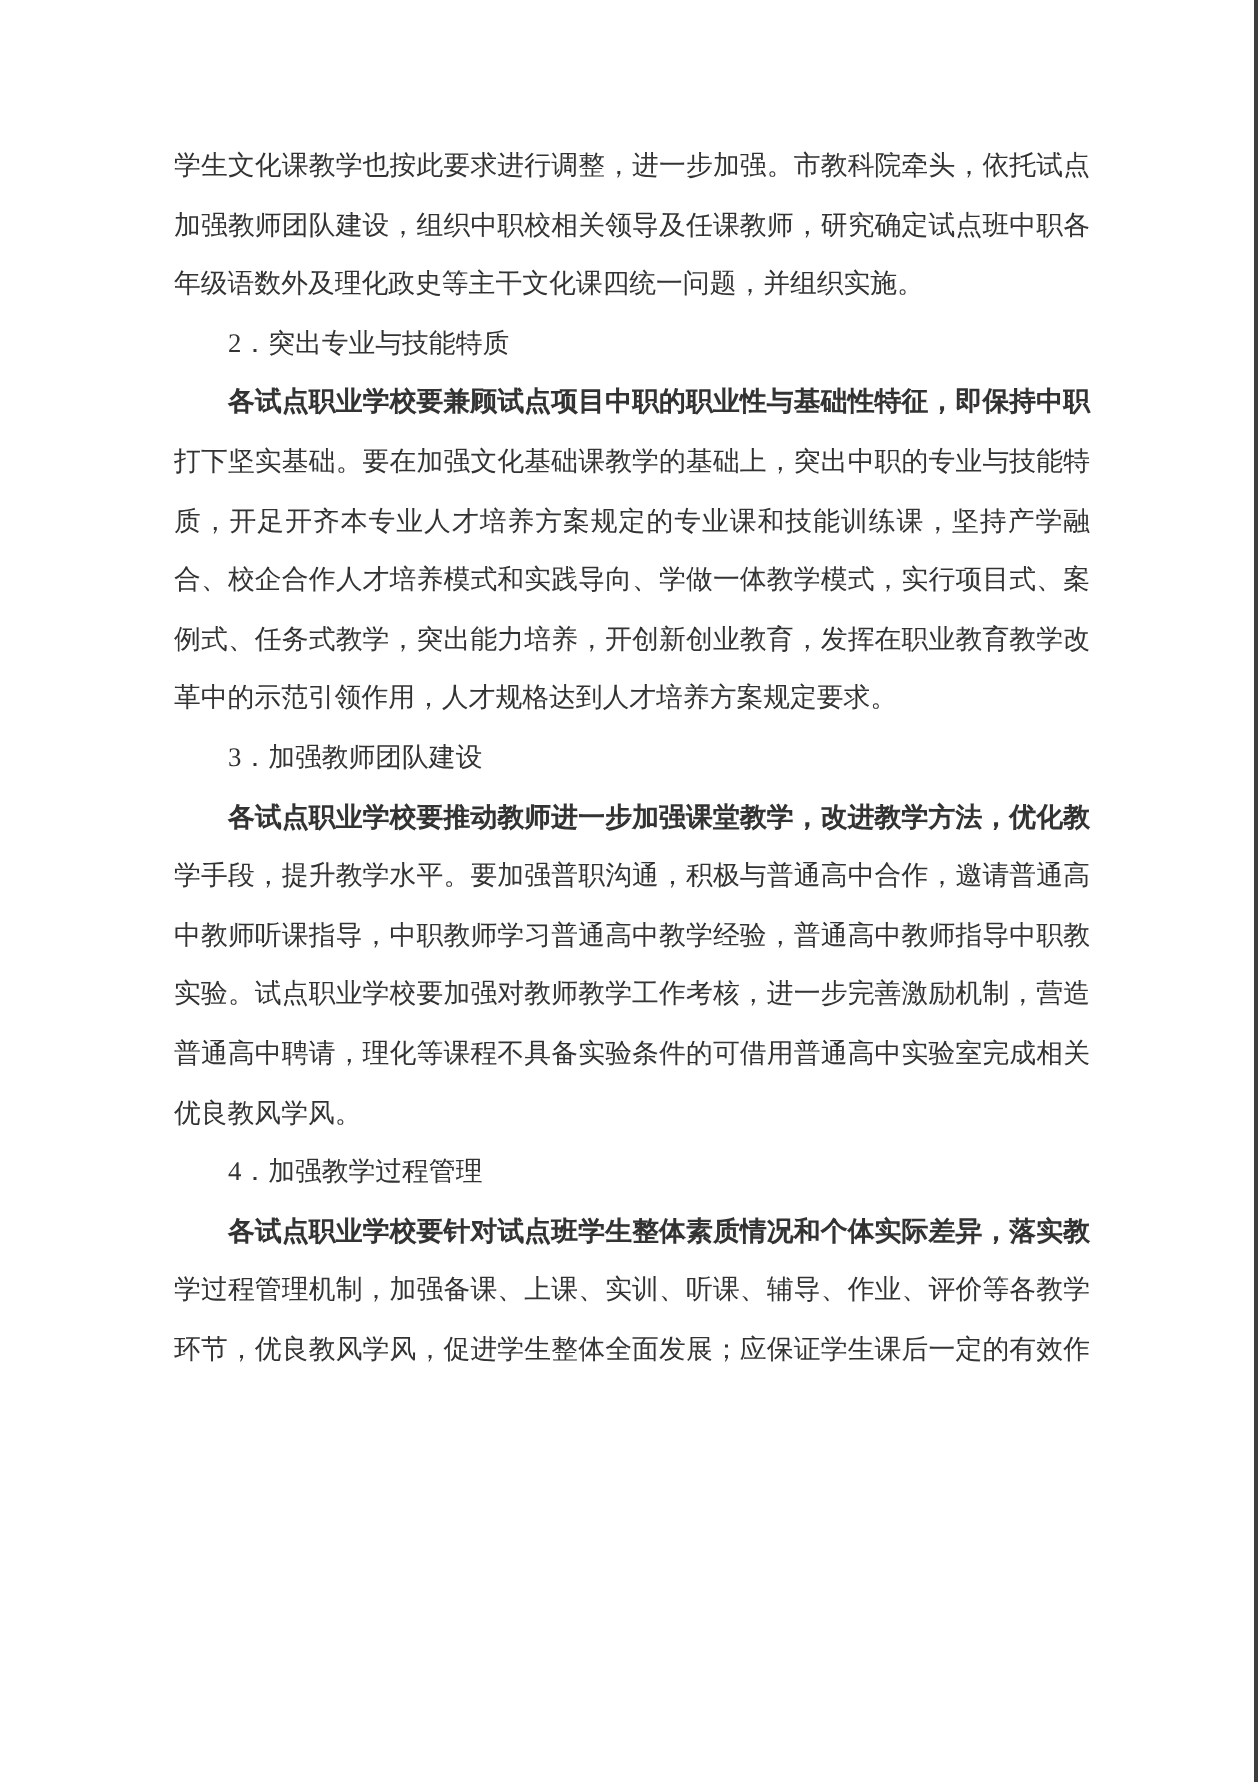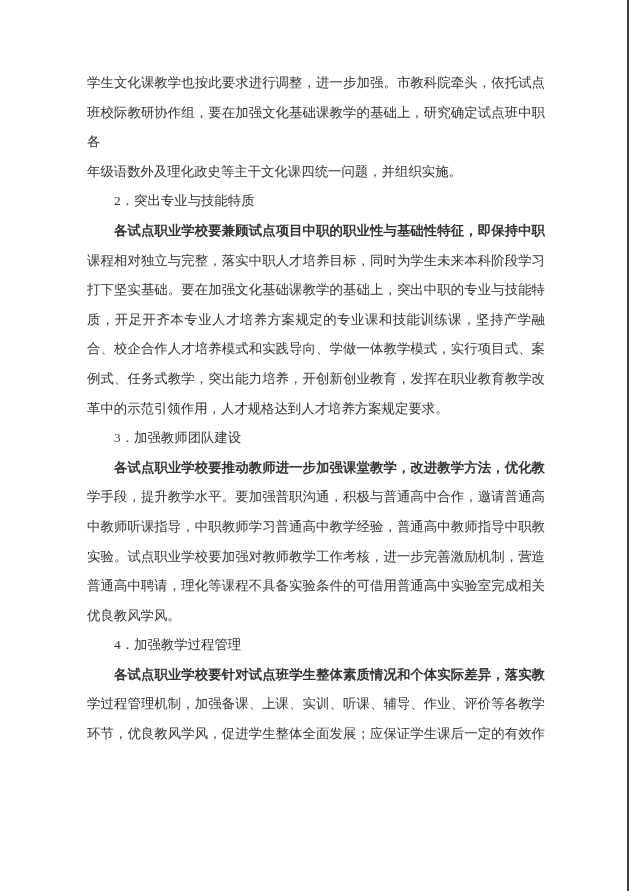--- a/index.html
+++ b/index.html
@@ -52,25 +52,24 @@
     text-align-last: left;
     text-indent: 27px;
   }
 </style>
 </head>
 <body>
 
 <div class="page">
   <div class="content" style="color: rgb(51, 51, 51);">
       <div class="line">学生文化课教学也按此要求进行调整，进一步加强。市教科院牵头，依托试点</div>
-      <div class="line">班校际教研协作组，要在加强文化基础课教学的基础上，研究确定试点班中职各</div>
+      <div class="line">加强教师团队建设，组织中职校相关领导及任课教师，研究确定试点班中职各</div>
       <div class="line last-left">年级语数外及理化政史等主干文化课四统一问题，并组织实施。</div>
       <div class="line heading">2．突出专业与技能特质</div>
       <div class="line first">各试点职业学校要兼顾试点项目中职的职业性与基础性特征，即保持中职</div>
-      <div class="line">课程相对独立与完整，落实中职人才培养目标，同时为学生未来本科阶段学习</div>
       <div class="line">打下坚实基础。要在加强文化基础课教学的基础上，突出中职的专业与技能特</div>
       <div class="line">质，开足开齐本专业人才培养方案规定的专业课和技能训练课，坚持产学融</div>
       <div class="line">合、校企合作人才培养模式和实践导向、学做一体教学模式，实行项目式、案</div>
       <div class="line">例式、任务式教学，突出能力培养，开创新创业教育，发挥在职业教育教学改</div>
       <div class="line last-left">革中的示范引领作用，人才规格达到人才培养方案规定要求。</div>
       <div class="line heading">3．加强教师团队建设</div>
       <div class="line first">各试点职业学校要推动教师进一步加强课堂教学，改进教学方法，优化教</div>
       <div class="line">学手段，提升教学水平。要加强普职沟通，积极与普通高中合作，邀请普通高</div>
       <div class="line">中教师听课指导，中职教师学习普通高中教学经验，普通高中教师指导中职教</div>
       <div class="line">实验。试点职业学校要加强对教师教学工作考核，进一步完善激励机制，营造</div>

